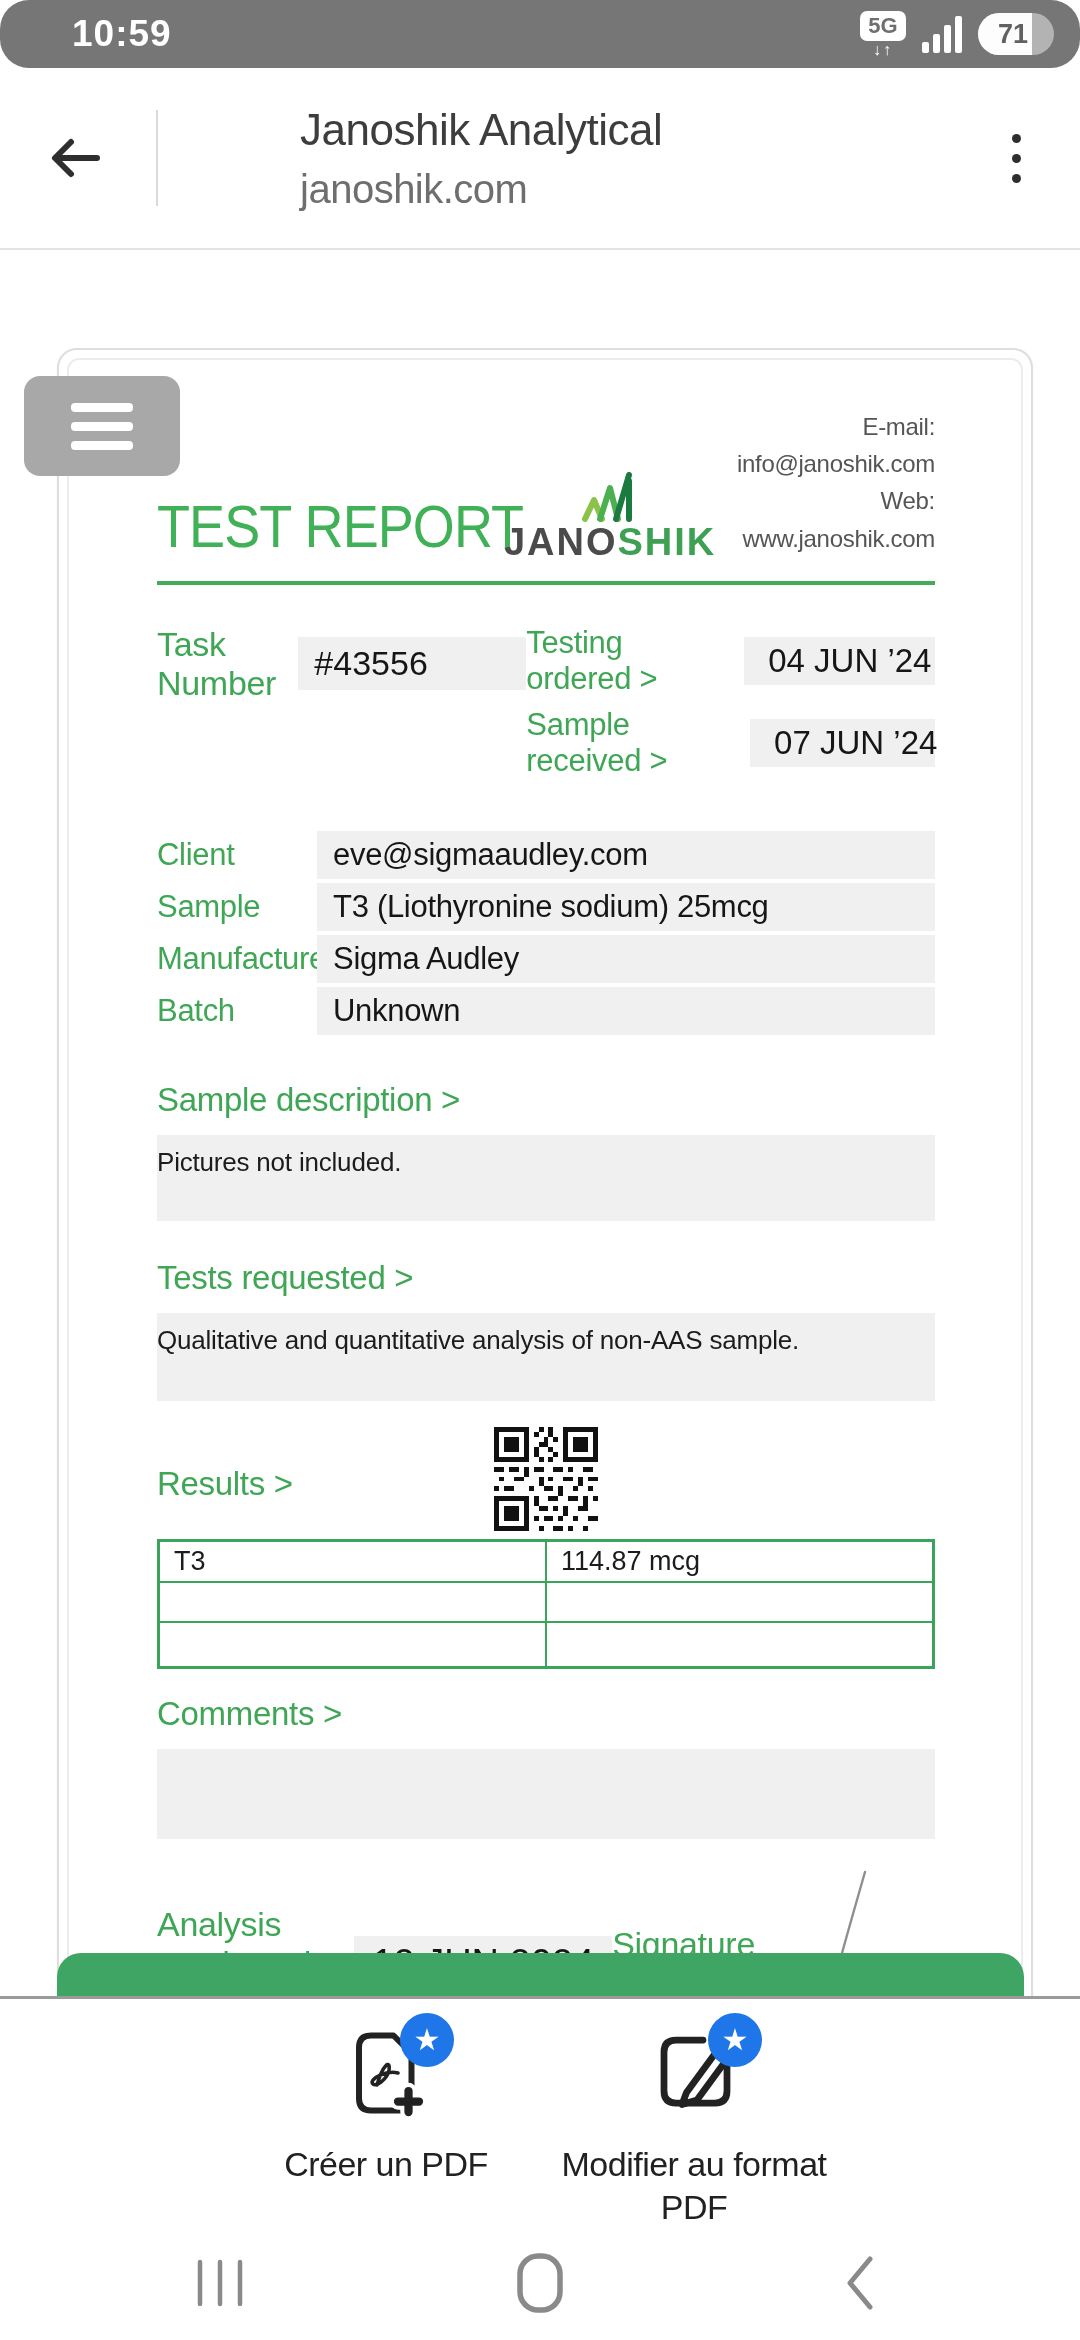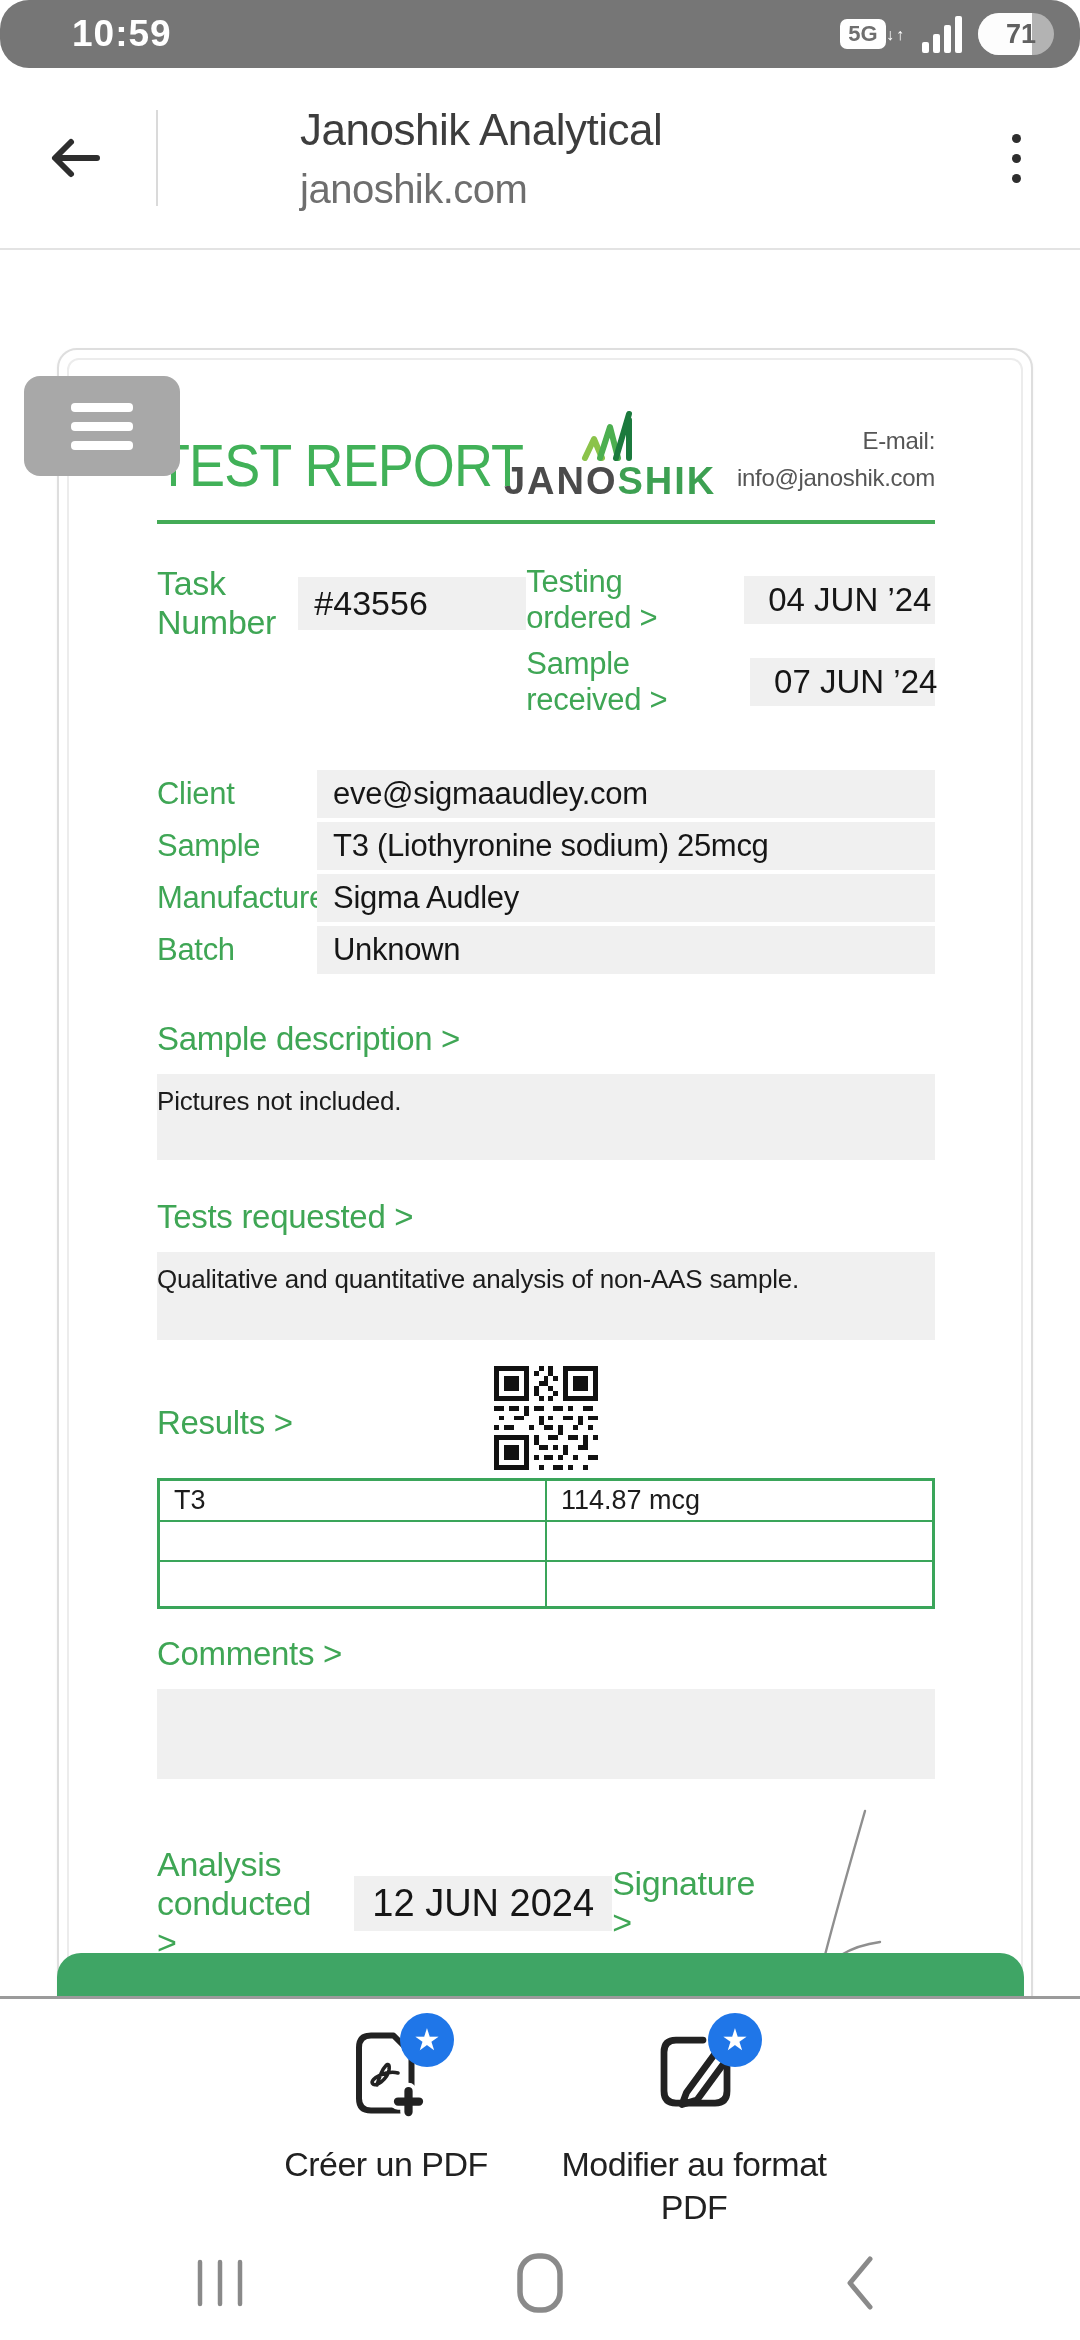--- a/index.html
+++ b/index.html
@@ -15,32 +15,32 @@
   }
   *{margin:0;padding:0;box-sizing:border-box;}
   html,body{background:#c9c9c9;}
   body{font-family:"Liberation Sans",sans-serif;}
   .screen{position:relative;width:1080px;height:2340px;background:#ffffff;overflow:hidden;margin:0 auto;}
 
   
   .status-bar{height:68px;background:var(--statusbar-bg);display:flex;align-items:center;padding:0 26px;border-radius:29px;}
   .status-time{color:#fff;font-size:37px;font-weight:bold;margin-left:46px;letter-spacing:1px;}
   .status-right{margin-left:auto;display:flex;align-items:center;gap:16px;}
-  .net5g{display:flex;flex-direction:row;align-items:center;line-height:1;}
+  .net5g{display:flex;flex-direction:column;align-items:center;line-height:1;}
   .net5g .badge5g{background:#fff;border-radius:7px;width:46px;height:30px;display:flex;align-items:center;justify-content:center;color:#6f6f6f;font-weight:bold;font-size:22px;}
   .net5g .arrows{color:#fff;font-size:16px;margin-top:1px;letter-spacing:2px;}
   .sigbars{display:flex;align-items:flex-end;gap:4px;height:38px;}
   .sigbars i{display:block;width:7px;background:#fff;border-radius:2px;}
   .sigbars i:nth-child(1){height:11px;}
   .sigbars i:nth-child(2){height:19px;}
   .sigbars i:nth-child(3){height:28px;}
   .sigbars i:nth-child(4){height:37px;}
   .battery{position:relative;width:76px;height:42px;border-radius:21px;background:rgba(255,255,255,0.45);overflow:hidden;}
   .battery .fill{position:absolute;left:0;top:0;bottom:0;width:71%;background:#fdfdfd;}
-  .battery .num{position:absolute;left:16px;top:0;width:71%;height:100%;display:flex;align-items:center;justify-content:center;color:#616161;font-size:27px;font-weight:bold;}
+  .battery .num{position:absolute;left:8px;top:0;width:71%;height:100%;display:flex;align-items:center;justify-content:center;color:#616161;font-size:27px;font-weight:bold;}
 
   
   .app-header{height:182px;background:#fff;border-bottom:2px solid #e3e3e3;display:flex;align-items:center;}
   .back-btn{margin-left:44px;width:64px;height:64px;display:flex;align-items:center;justify-content:center;}
   .vdivider{width:2px;height:96px;background:#dadada;margin-left:48px;}
   .titles{margin-left:142px;flex:1;display:flex;flex-direction:column;gap:12px;min-width:0;}
   .app-title{font-size:44px;color:#3d3d3d;letter-spacing:-0.5px;}
   .app-subtitle{font-size:40px;color:#6e6e6e;letter-spacing:-0.5px;}
   .kebab{margin-right:44px;display:flex;flex-direction:column;gap:11px;align-items:center;width:40px;}
   .kebab i{width:9px;height:9px;border-radius:50%;background:#2e2e2e;}
@@ -186,20 +186,21 @@
           <div class="logo">
             <svg width="66" height="54" viewBox="0 0 60 54">
               <path d="M5 50 L14 31 L22 50" fill="none" stroke="#8bc34a" stroke-width="6" stroke-linecap="round" stroke-linejoin="round"></path>
               <path d="M20 50 L30 19 L38 50" fill="none" stroke="#4caf50" stroke-width="6" stroke-linecap="round" stroke-linejoin="round"></path>
               <path d="M36 50 L49 6 M49 50 L49 12" fill="none" stroke="#1b7a3d" stroke-width="6" stroke-linecap="round" stroke-linejoin="round"></path>
             </svg>
             <div class="logo-text"><span>JANO</span><span class="shik">SHIK</span></div>
           </div>
           <div class="contact">
             <div>E-mail: info@janoshik.com</div>
+            <div>Web: www.janoshik.com</div>
           </div>
         </div>
         <div class="green-rule"></div>
 
         <div class="task-row">
           <div class="task-left">
             <span class="g-label">Task Number</span>
             <span class="task-value">#43556</span>
           </div>
           <div class="dates">

